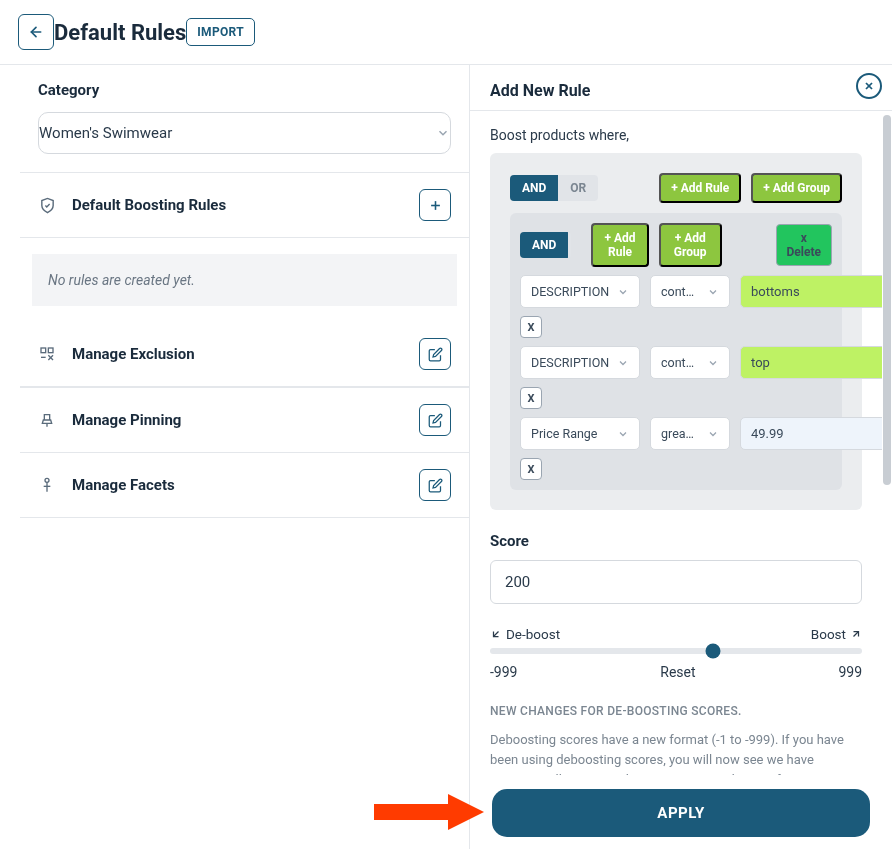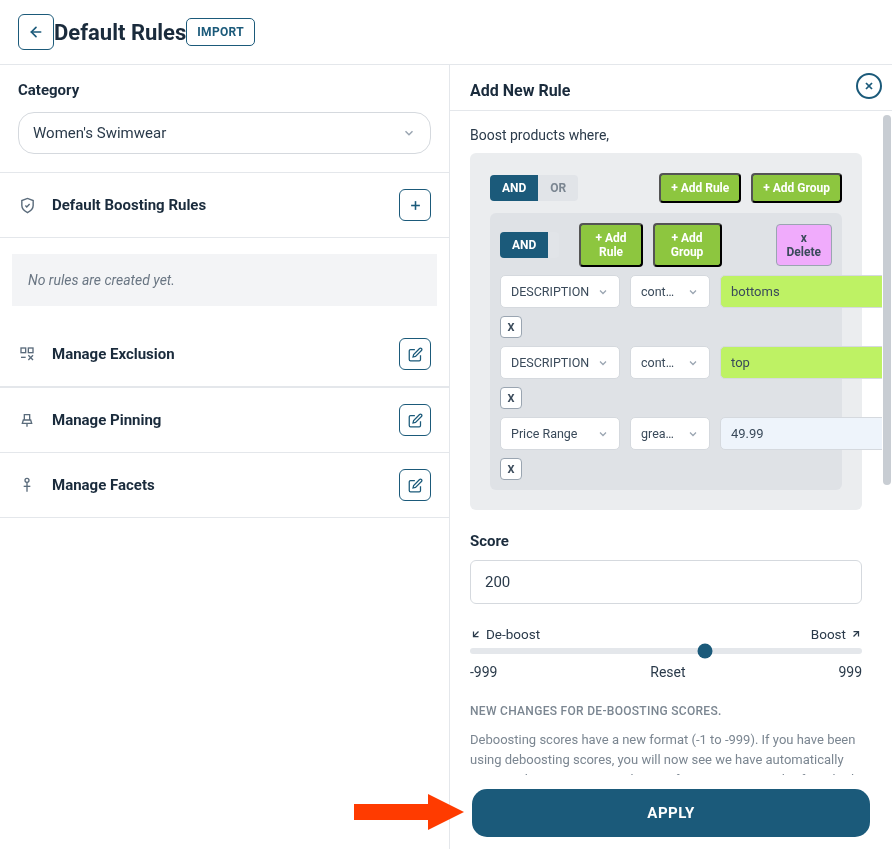--- a/index.html
+++ b/index.html
@@ -6,27 +6,27 @@
   body { background: #fff; color: #1a2b3c; width: 892px; height: 849px; overflow: hidden; position: relative; }
 
   
   .top-header { display: flex; align-items: center; gap: 0; padding: 14px 18px; }
   .back-btn { width: 36px; height: 36px; border: 1.5px solid #1b5a7a; border-radius: 6px; display: flex; align-items: center; justify-content: center; background: #fff; cursor: pointer; color: #1b5a7a; }
   .page-title { font-size: 22px; font-weight: 700; color: #1a2b3c; }
   .import-btn { border: 1px solid #1b5a7a; color: #1b5a7a; background: #fff; border-radius: 5px; padding: 6px 10px; font-size: 12px; font-weight: 700; letter-spacing: .3px; cursor: pointer; }
 
   
   .layout { display: flex; border-top: 1px solid #e4e7eb; height: calc(100% - 64px); }
-  .left { width: 450px; border-right: 1px solid #e4e7eb; }
+  .left { width: 450px; border-right: 1px solid #e4e7eb; margin-left: 20px; }
   .right { flex: 1; position: relative; display: flex; flex-direction: column; }
 
   
   .block { border-bottom: 1px solid #e4e7eb; padding: 16px 18px 18px; }
   .block-label { font-size: 15px; font-weight: 700; margin-bottom: 13px; }
-  .cat-select { position: relative; border: 1px solid #d5d9de; border-radius: 16px; padding: 11px 14px; font-size: 15px; color: #2a3a4a; display: flex; align-items: center; justify-content: space-between; cursor: pointer; }
+  .cat-select { position: relative; border: 1px solid #d5d9de; border-radius: 10px; padding: 11px 0; font-size: 15px; color: #2a3a4a; display: flex; align-items: center; justify-content: space-between; cursor: pointer; }
   .chev { color: #9aa5b1; }
   .hdr-row { display: flex; align-items: center; justify-content: space-between; padding: 16px 18px; border-bottom: 1px solid #e4e7eb; }
   .hdr-row .ttl { display: flex; align-items: center; gap: 16px; font-size: 15px; font-weight: 700; }
   .icon-slot { width: 18px; display: flex; justify-content: center; color: #5a6b7b; }
   .sq-btn { width: 32px; height: 32px; border: 1px solid #1b5a7a; border-radius: 6px; display: flex; align-items: center; justify-content: center; background: #fff; cursor: pointer; color: #1b5a7a; }
   .empty-box { margin: 16px 12px; background: #f3f4f6; padding: 18px 16px; font-size: 14px; color: #6a7683; font-style: italic; }
 
   
   .right-head { display: flex; align-items: center; justify-content: space-between; padding: 16px 20px 10px; }
   .right-title { font-size: 16px; font-weight: 700; }
@@ -39,21 +39,21 @@
 
   
   .builder { background: #ebedef; border-radius: 6px; padding: 20px; }
   .toggle-row { display: flex; align-items: center; gap: 10px; margin-bottom: 10px; }
   .tog-grp { display: inline-flex; border-radius: 4px; overflow: hidden; }
   .tog { font-size: 12px; font-weight: 700; padding: 6px 12px; cursor: pointer; }
   .tog.and.on { background: #1b5a7a; color: #fff; }
   .tog.or { background: #e1e4e8; color: #7b8691; }
   .pill { font-size: 12px; font-weight: 700; padding: 6px 10px; border-radius: 4px; cursor: pointer; }
   .pill.green { background: #8dc63f; color: #fff; }
-  .pill.del { background: #f0abfc; border: 1px solid #9aa5b1; color: #3a4a5a; margin-left: 44px; }
+  .pill.del { background: #22c55e; border: 1px solid #9aa5b1; color: #3a4a5a; margin-left: 44px; }
 
   .inner-group { background: #dfe2e6; border-radius: 6px; padding: 10px; }
   .cond-row { display: flex; gap: 10px; margin-top: 8px; }
   .sel { flex: 0 0 120px; background: #fff; border: 1px solid #d5d9de; border-radius: 5px; padding: 8px 10px; font-size: 12.5px; color: #3a4a5a; display: flex; align-items: center; justify-content: space-between; cursor: pointer; }
   .sel.sm { flex: 0 0 80px; }
   .sel .txt { white-space: nowrap; overflow: hidden; text-overflow: ellipsis; }
   .val { flex: 1; background: #bef264; border: 1px solid #d5d9de; border-radius: 5px; padding: 8px 10px; font-size: 13px; color: #3a4a5a; }
   .val.hi { background: #eef4fb; }
   .del-x { margin-top: 8px; }
   .x-btn { width: 22px; height: 22px; border: 1px solid #9aa5b1; border-radius: 4px; background: #fff; display: flex; align-items: center; justify-content: center; font-size: 11px; font-weight: 700; color: #3a4a5a; cursor: pointer; }

